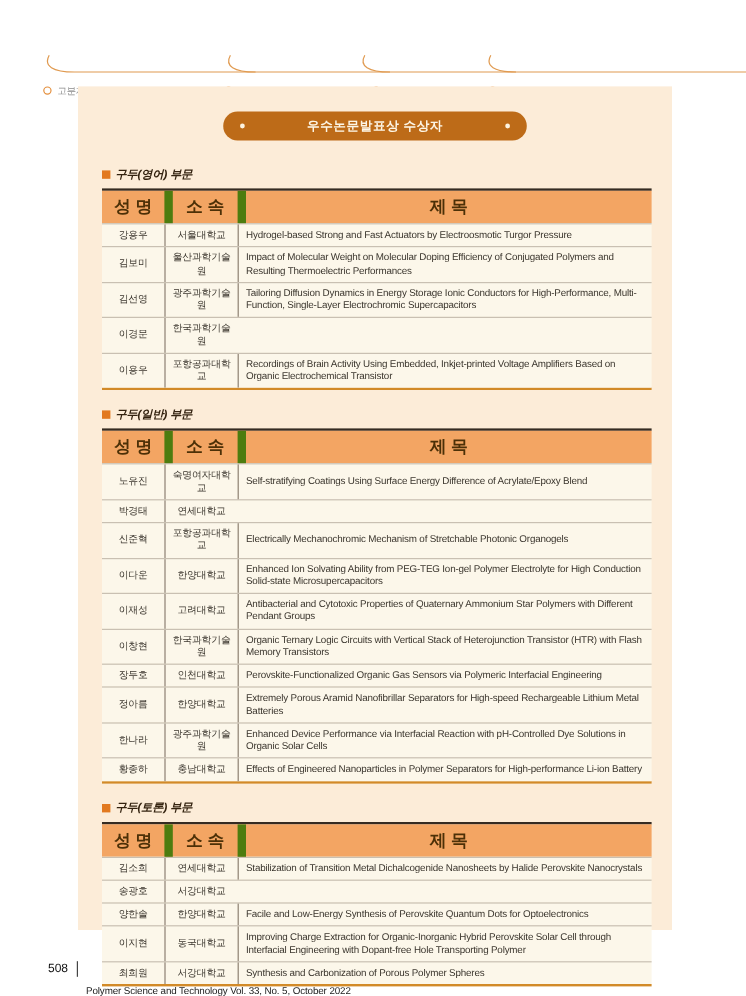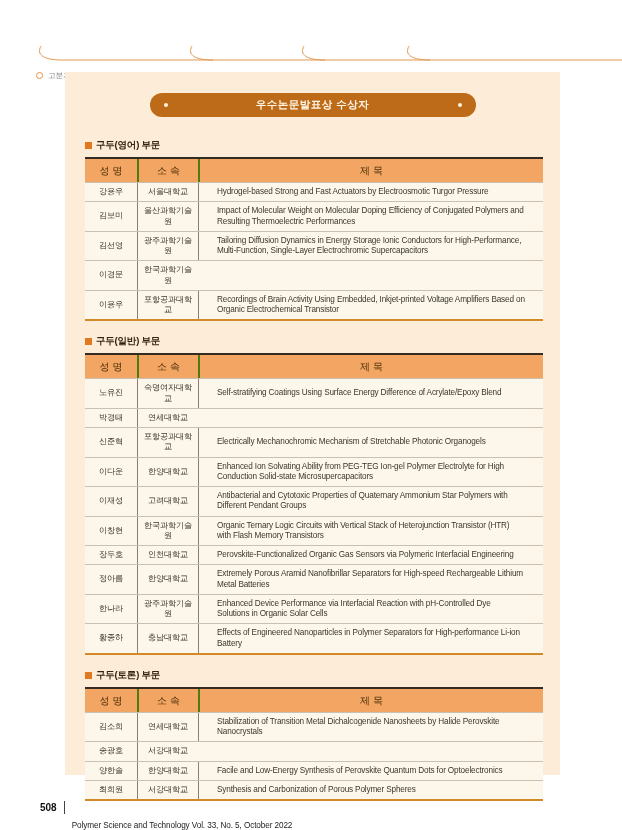--- a/index.html
+++ b/index.html
@@ -19,51 +19,51 @@
   .nav-item{position:absolute; top:34px; display:flex; align-items:center; gap:5px; white-space:nowrap;margin-top:36px;}
   .nav-item:nth-of-type(1){left:36px;}
   .nav-item:nth-of-type(2){left:187px;}
   .nav-item:nth-of-type(3){left:310px;}
   .nav-item:nth-of-type(4){left:407px;}
   .ring{width:7px; height:7px; border:1.5px solid #e48f3d; border-radius:50%; background:#fff; flex:0 0 auto;}
   .nav-label{font-size:7.8px; color:var(--nav-text); letter-spacing:-0.2px;}
 
   
   .content-box{position:absolute; left:65px; top:72px; width:495px; height:703px; background:var(--box-bg);}
-  .banner{position:relative; width:326px; height:24px; margin:21px auto 0; background:var(--banner-bg);
+  .banner{position:relative; width:253px; height:24px; margin:21px auto 0; background:var(--banner-bg);
           border-radius:12px; display:flex; align-items:center; justify-content:center;
           color:var(--banner-text); font-size:10.5px; font-weight:bold; letter-spacing:0.5px;}
   .dot{position:absolute; top:10px; width:4px; height:4px; border-radius:50%; background:#fdf3e0;}
   .dot.left{left:14px;} .dot.right{right:14px;}
 
   .sections{padding:11px 17px 0 20px;}
   .award-section{margin-top:14px;}
   .award-section:first-child{margin-top:11px;}
   .sec-heading{display:flex; align-items:center; gap:4px; margin-bottom:5px;}
   .sq{width:7px; height:7px; background:var(--accent-orange); flex:0 0 auto;}
-  .sec-title{font-size:9.5px; font-weight:bold; color:#33220f; letter-spacing:-0.2px;}
+  .sec-title{font-size:9.5px; font-weight:bold; color:#33220f; letter-spacing:-0.2px;font-style:italic;}
 
   .tbl{border-top:2px solid var(--table-top-border); border-bottom:2px solid var(--table-bottom-border); width:100%;}
   .thead{display:flex; background:var(--thead-bg);}
-  .th{padding:5px 2px 4px; text-align:center; font-weight:normal; font-size:10px; color:var(--thead-text);}
+  .th{padding:5px 2px 4px; text-align:center; font-weight:bold; font-size:14px; color:var(--thead-text);}
   .th:nth-child(1){width:52px;}
   .th:nth-child(2){width:61px;}
   .th:nth-child(3){flex:1;}
-  .th + .th{border-left:2px solid #4d7c0f;}
+  .th + .th{border-left:7px solid #4d7c0f;}
   .row{display:flex; background:var(--row-bg); border-top:1px solid var(--row-line);}
   .cell{display:flex; align-items:center; justify-content:center; text-align:center;
         font-size:8.2px; color:var(--body-text); padding:4px 2px; letter-spacing:-0.15px; line-height:1.25;}
   .cell.name{width:52px;}
   .cell.aff{width:61px;}
-  .cell.title{flex:1; justify-content:flex-start; text-align:left; padding:4px 18px;}
+  .cell.title{flex:1; justify-content:flex-start; text-align:left; padding:4px 6px;}
   .cell + .cell{border-left:1px solid var(--col-line);}
 
   
   .footer{position:absolute; left:40px; top:785px; display:flex; align-items:center; gap:7px;}
-  .page-num{font-size:10px; font-weight:bold; color:#111;}
+  .page-num{font-size:10px; font-weight:normal; color:#111;}
   .footer-divider{width:1px; height:13px; background:#444;}
   .journal{font-size:8.2px; color:#222; letter-spacing:-0.1px;margin-top:36px;}
 </style>
 </head>
 <body>
 
 <div class="nav-area">
   <svg class="nav-svg" width="622" height="70" viewBox="0 0 622 70">
     <path d="M41,46 C36,55 44,60 62,60 L622,60" fill="none" stroke="#e09a50" stroke-width="1"></path>
     <path d="M192,46 C187,55 195,60 213,60" fill="none" stroke="#e09a50" stroke-width="1"></path>
@@ -220,20 +220,25 @@
             <div class="row">
     <div class="cell name">송광호</div>
     <div class="cell aff">서강대학교</div>
   </div>
             <div class="row">
     <div class="cell name">양한솔</div>
     <div class="cell aff">한양대학교</div>
     <div class="cell title">Facile and Low-Energy Synthesis of Perovskite Quantum Dots for Optoelectronics</div>
   </div>
             <div class="row">
+    <div class="cell name">이지현</div>
+    <div class="cell aff">동국대학교</div>
+    <div class="cell title">Improving Charge Extraction for Organic-Inorganic Hybrid Perovskite Solar Cell through Interfacial Engineering with Dopant-free Hole Transporting Polymer</div>
+  </div>
+            <div class="row">
     <div class="cell name">최희원</div>
     <div class="cell aff">서강대학교</div>
     <div class="cell title">Synthesis and Carbonization of Porous Polymer Spheres</div>
   </div>
           </div>
     </div>
   </section>
     </div>
 </div>
 

